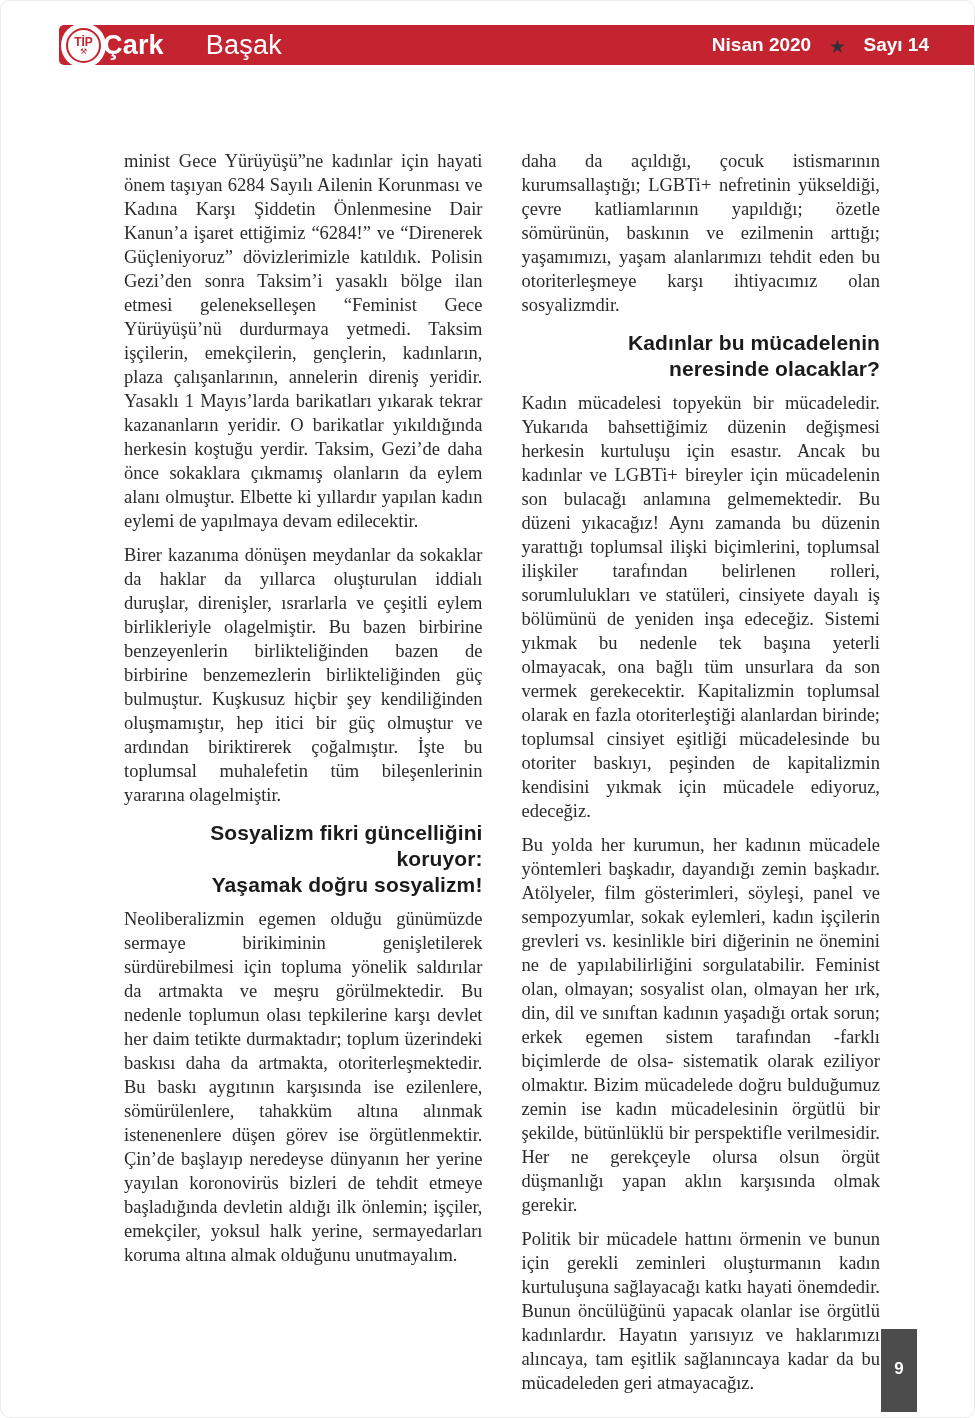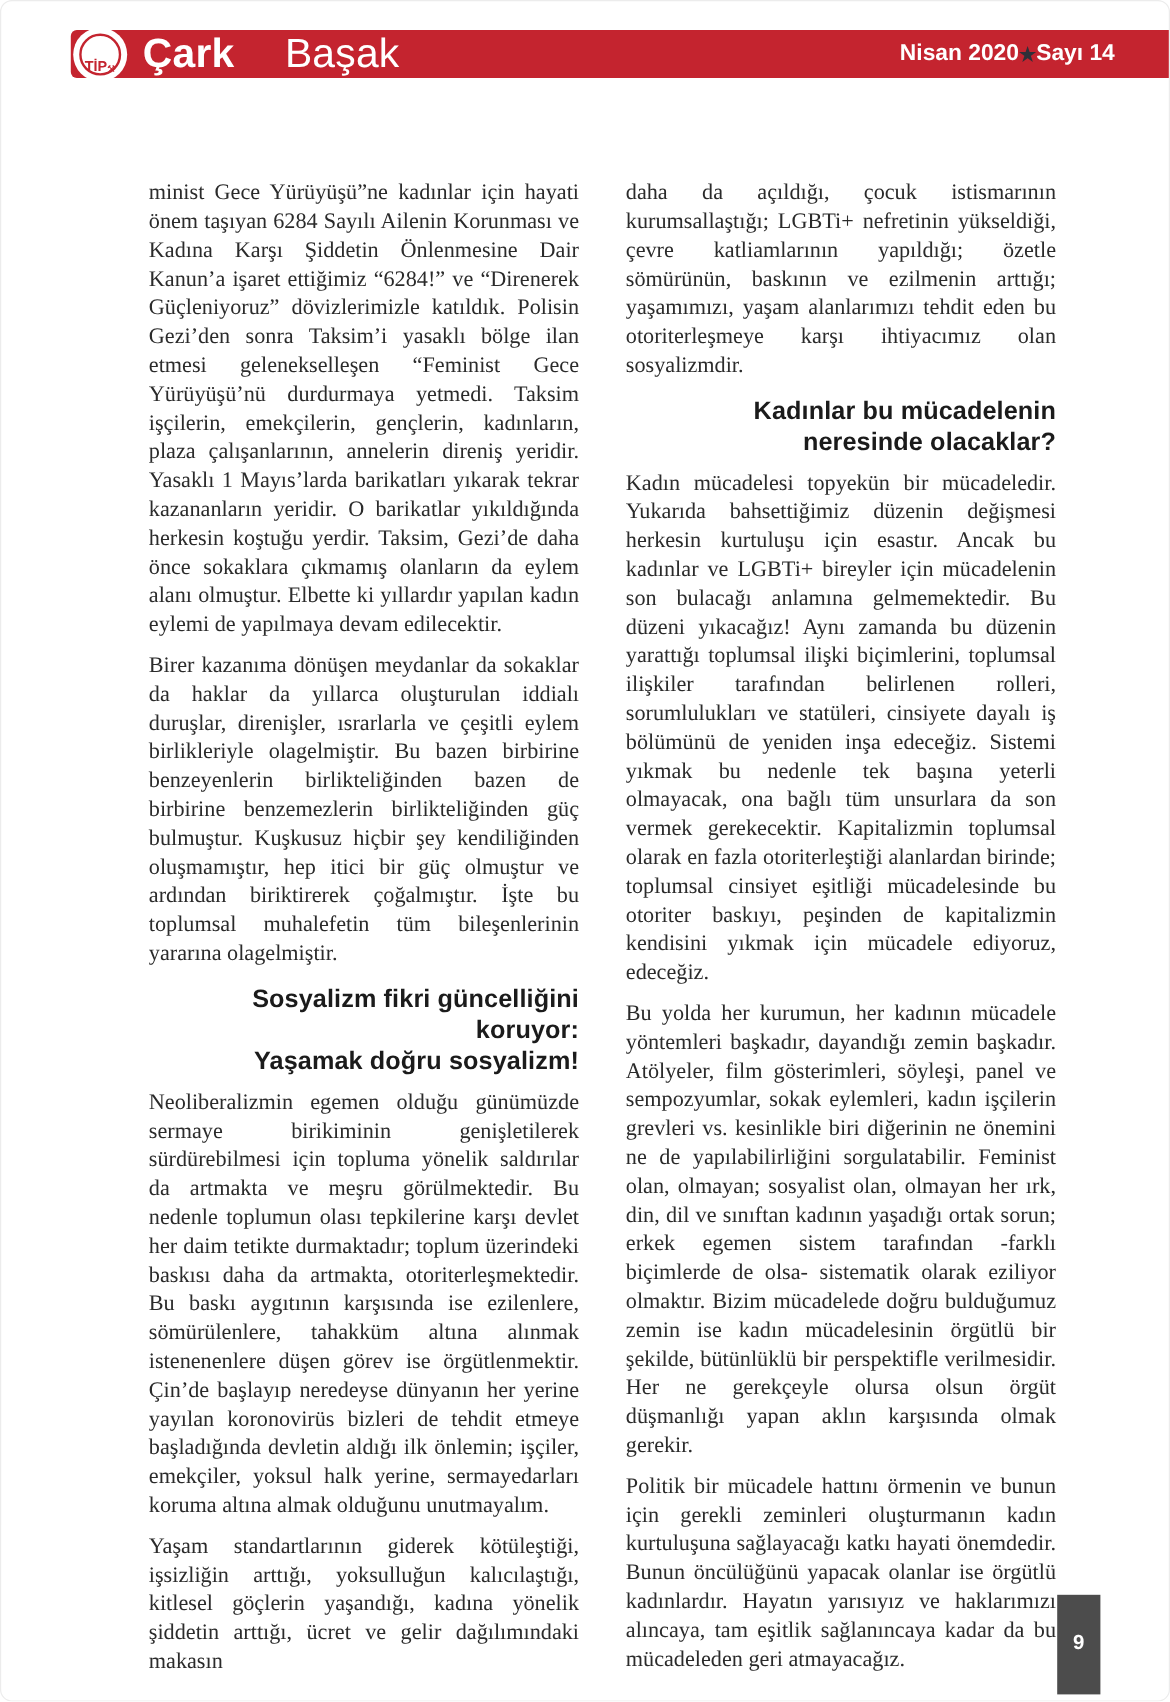--- a/index.html
+++ b/index.html
@@ -30,42 +30,42 @@
     left:2px;top:-2px;
     width:45px;height:45px;
     background:#ffffff;
     border-radius:50%;
     display:flex;align-items:center;justify-content:center;
   }
   .logo-inner{
     width:35px;height:35px;
     border:2.5px solid #c4242f;
     border-radius:50%;
-    display:flex;flex-direction:row;align-items:flex-end;justify-content:center;
+    display:flex;flex-direction:column;align-items:center;justify-content:center;
     box-sizing:border-box;
   }
   .logo-text{
     font-family:"Liberation Sans", sans-serif;
     font-weight:bold;font-size:12px;color:#c4242f;line-height:11px;
   }
   .logo-mark{
     font-family:"Liberation Sans", sans-serif;
     font-size:8px;color:#c4242f;line-height:7px;
   }
   .brand{
-    position:absolute;left:60px;top:0;height:40px;
+    position:absolute;left:44px;top:0;height:40px;
     display:flex;align-items:center;
     font-family:"Liberation Sans", sans-serif;
-    font-size:34px;color:#ffffff;letter-spacing:.2px;
+    font-size:27px;color:#ffffff;letter-spacing:.2px;
   }
   .brand .bold{font-weight:bold;}
   .brand .light{font-weight:normal;margin-left:42px;}
   .issue{
     position:absolute;right:45px;top:0;height:40px;
-    display:flex;align-items:center;gap:0;
+    display:flex;align-items:center;gap:19px;
     font-family:"Liberation Sans", sans-serif;
     font-weight:bold;font-size:19px;color:#ffffff;
   }
   .issue .star{color:#2f2f38;font-size:16px;position:relative;top:1px;}
 
   .section-badge{
     position:absolute;
     left:753px;top:64px;width:155px;height:38px;
     background:#a2a1a1;
     border-radius:0 0 9px 9px;
@@ -138,21 +138,20 @@
   <div class="content">
 
     <div class="col">
       <p>minist Gece Yürüyüşü”ne kadınlar için hayati önem taşıyan 6284 Sayılı Ailenin Korunması ve Kadına Karşı Şiddetin Önlenmesine Dair Kanun’a işaret ettiğimiz “6284!” ve “Direnerek Güçleniyoruz” dövizlerimizle katıldık. Polisin Gezi’den sonra Taksim’i yasaklı bölge ilan etmesi gelenekselleşen “Feminist Gece Yürüyüşü’nü durdurmaya yetmedi. Taksim işçilerin, emekçilerin, gençlerin, kadınların, plaza çalışanlarının, annelerin direniş yeridir. Yasaklı 1 Mayıs’larda barikatları yıkarak tekrar kazananların yeridir. O barikatlar yıkıldığında herkesin koştuğu yerdir. Taksim, Gezi’de daha önce sokaklara çıkmamış olanların da eylem alanı olmuştur. Elbette ki yıllardır yapılan kadın eylemi de yapılmaya devam edilecektir.</p>
       <p>Birer kazanıma dönüşen meydanlar da sokaklar da haklar da yıllarca oluşturulan iddialı duruşlar, direnişler, ısrarlarla ve çeşitli eylem birlikleriyle olagelmiştir. Bu bazen birbirine benzeyenlerin birlikteliğinden bazen de birbirine benzemezlerin birlikteliğinden güç bulmuştur. Kuşkusuz hiçbir şey kendiliğinden oluşmamıştır, hep itici bir güç olmuştur ve ardından biriktirerek çoğalmıştır. İşte bu toplumsal muhalefetin tüm bileşenlerinin yararına olagelmiştir.</p>
       <h3>
         <span>Sosyalizm fikri güncelliğini koruyor:</span><br>
         <span>Yaşamak doğru sosyalizm!</span>
       </h3>
       <p>Neoliberalizmin egemen olduğu günümüzde sermaye birikiminin genişletilerek sürdürebilmesi için topluma yönelik saldırılar da artmakta ve meşru görülmektedir. Bu nedenle toplumun olası tepkilerine karşı devlet her daim tetikte durmaktadır; toplum üzerindeki baskısı daha da artmakta, otoriterleşmektedir. Bu baskı aygıtının karşısında ise ezilenlere, sömürülenlere, tahakküm altına alınmak istenenenlere düşen görev ise örgütlenmektir. Çin’de başlayıp neredeyse dünyanın her yerine yayılan koronovirüs bizleri de tehdit etmeye başladığında devletin aldığı ilk önlemin; işçiler, emekçiler, yoksul halk yerine, sermayedarları koruma altına almak olduğunu unutmayalım.</p>
-      <p>Yaşam standartlarının giderek kötüleştiği, işsizliğin arttığı, yoksulluğun kalıcılaştığı, kitlesel göçlerin yaşandığı, kadına yönelik şiddetin arttığı, ücret ve gelir dağılımındaki makasın</p>
     </div>
 
     <div class="col">
       <p>daha da açıldığı, çocuk istismarının kurumsallaştığı; LGBTi+ nefretinin yükseldiği, çevre katliamlarının yapıldığı; özetle sömürünün, baskının ve ezilmenin arttığı; yaşamımızı, yaşam alanlarımızı tehdit eden bu otoriterleşmeye karşı ihtiyacımız olan sosyalizmdir.</p>
       <h3>
         <span>Kadınlar bu mücadelenin</span><br>
         <span>neresinde olacaklar?</span>
       </h3>
       <p>Kadın mücadelesi topyekün bir mücadeledir. Yukarıda bahsettiğimiz düzenin değişmesi herkesin kurtuluşu için esastır. Ancak bu kadınlar ve LGBTi+ bireyler için mücadelenin son bulacağı anlamına gelmemektedir. Bu düzeni yıkacağız! Aynı zamanda bu düzenin yarattığı toplumsal ilişki biçimlerini, toplumsal ilişkiler tarafından belirlenen rolleri, sorumlulukları ve statüleri, cinsiyete dayalı iş bölümünü de yeniden inşa edeceğiz. Sistemi yıkmak bu nedenle tek başına yeterli olmayacak, ona bağlı tüm unsurlara da son vermek gerekecektir. Kapitalizmin toplumsal olarak en fazla otoriterleştiği alanlardan birinde; toplumsal cinsiyet eşitliği mücadelesinde bu otoriter baskıyı, peşinden de kapitalizmin kendisini yıkmak için mücadele ediyoruz, edeceğiz.</p>
       <p>Bu yolda her kurumun, her kadının mücadele yöntemleri başkadır, dayandığı zemin başkadır. Atölyeler, film gösterimleri, söyleşi, panel ve sempozyumlar, sokak eylemleri, kadın işçilerin grevleri vs. kesinlikle biri diğerinin ne önemini ne de yapılabilirliğini sorgulatabilir. Feminist olan, olmayan; sosyalist olan, olmayan her ırk, din, dil ve sınıftan kadının yaşadığı ortak sorun; erkek egemen sistem tarafından -farklı biçimlerde de olsa- sistematik olarak eziliyor olmaktır. Bizim mücadelede doğru bulduğumuz zemin ise kadın mücadelesinin örgütlü bir şekilde, bütünlüklü bir perspektifle verilmesidir. Her ne gerekçeyle olursa olsun örgüt düşmanlığı yapan aklın karşısında olmak gerekir.</p>

